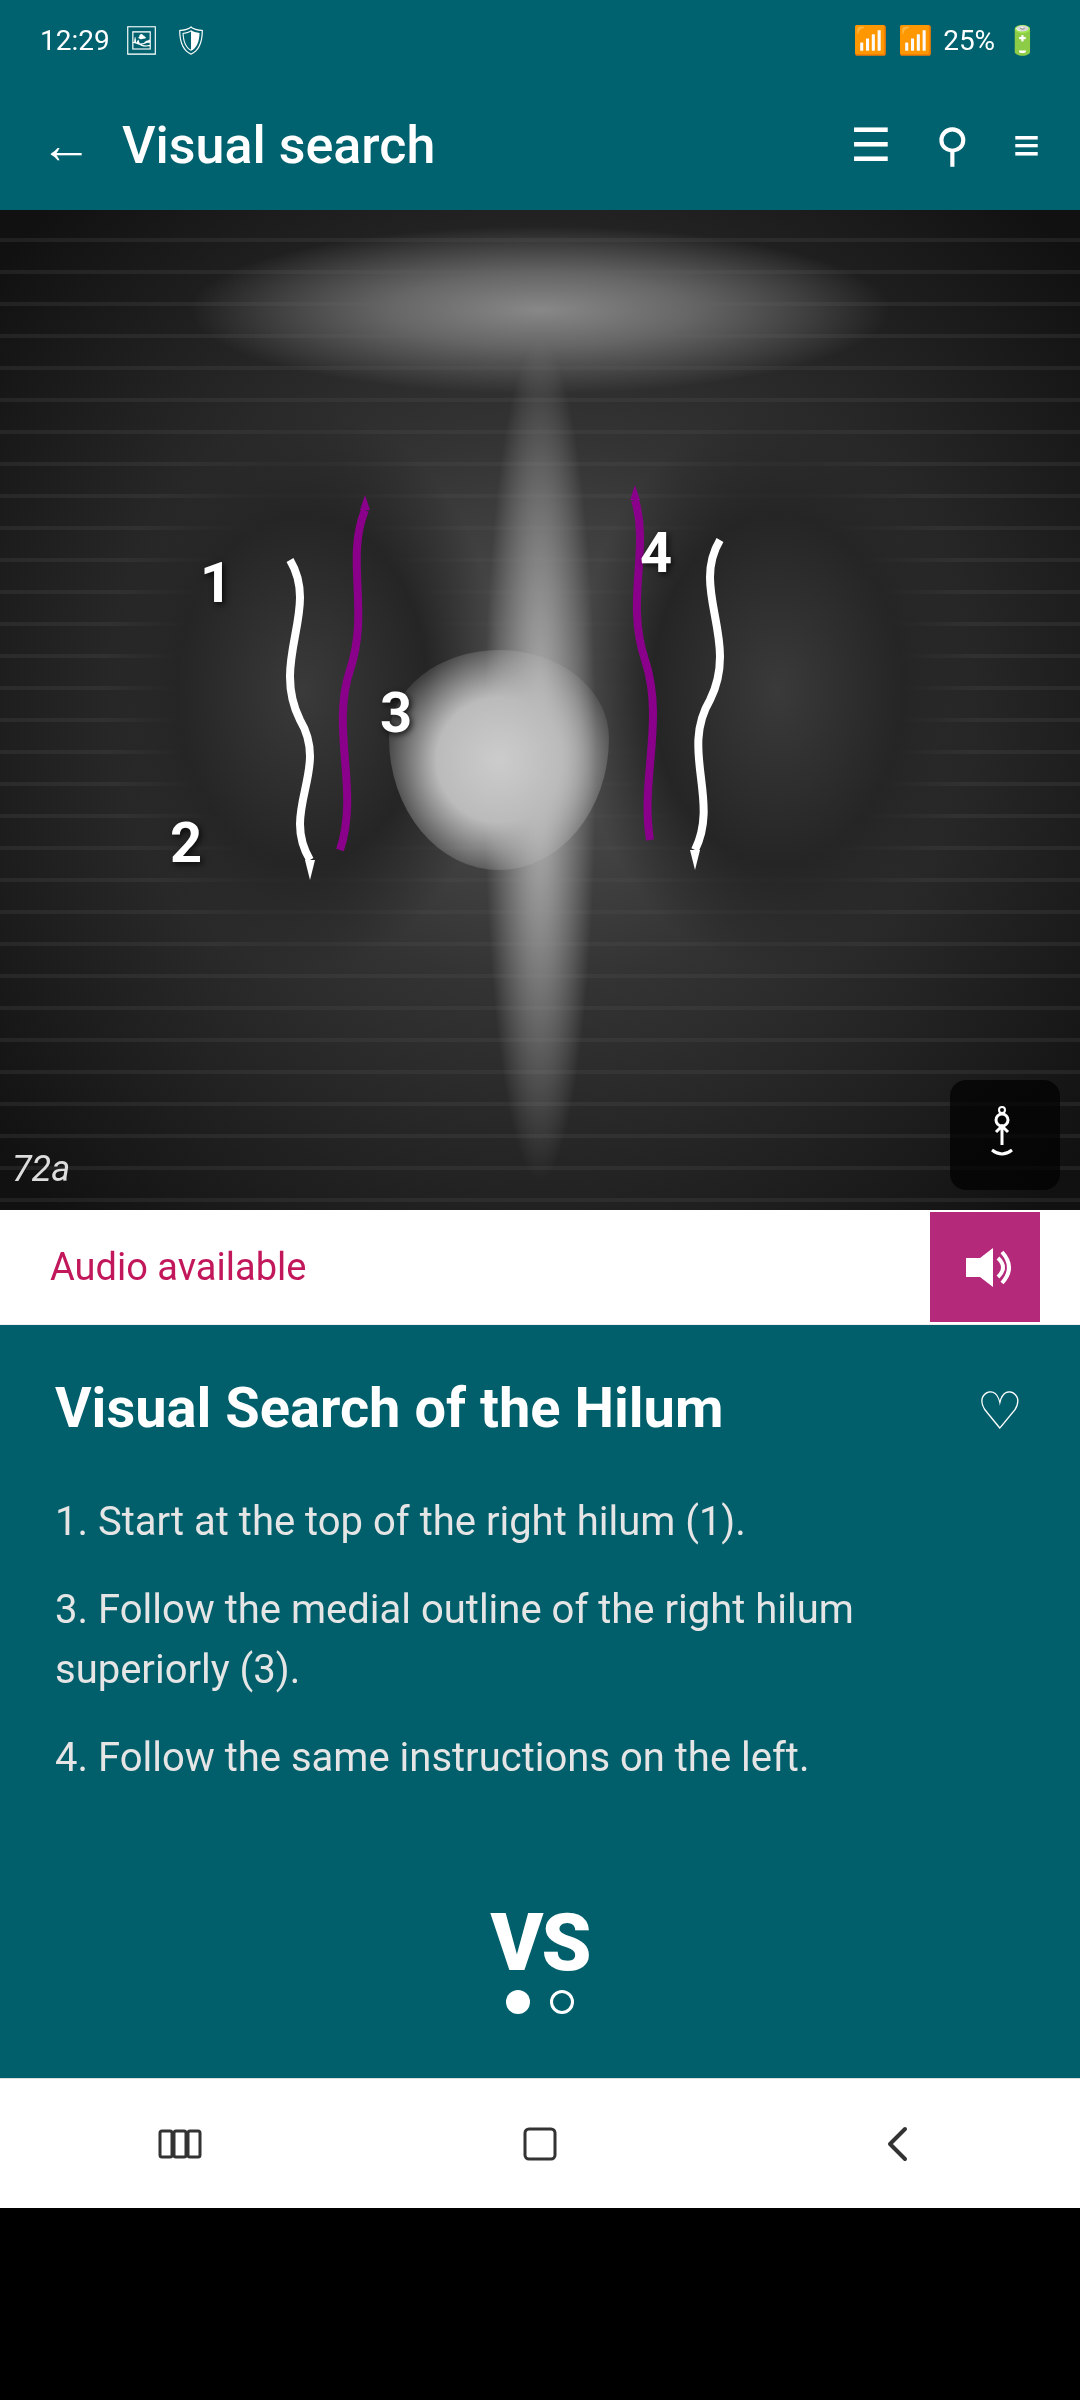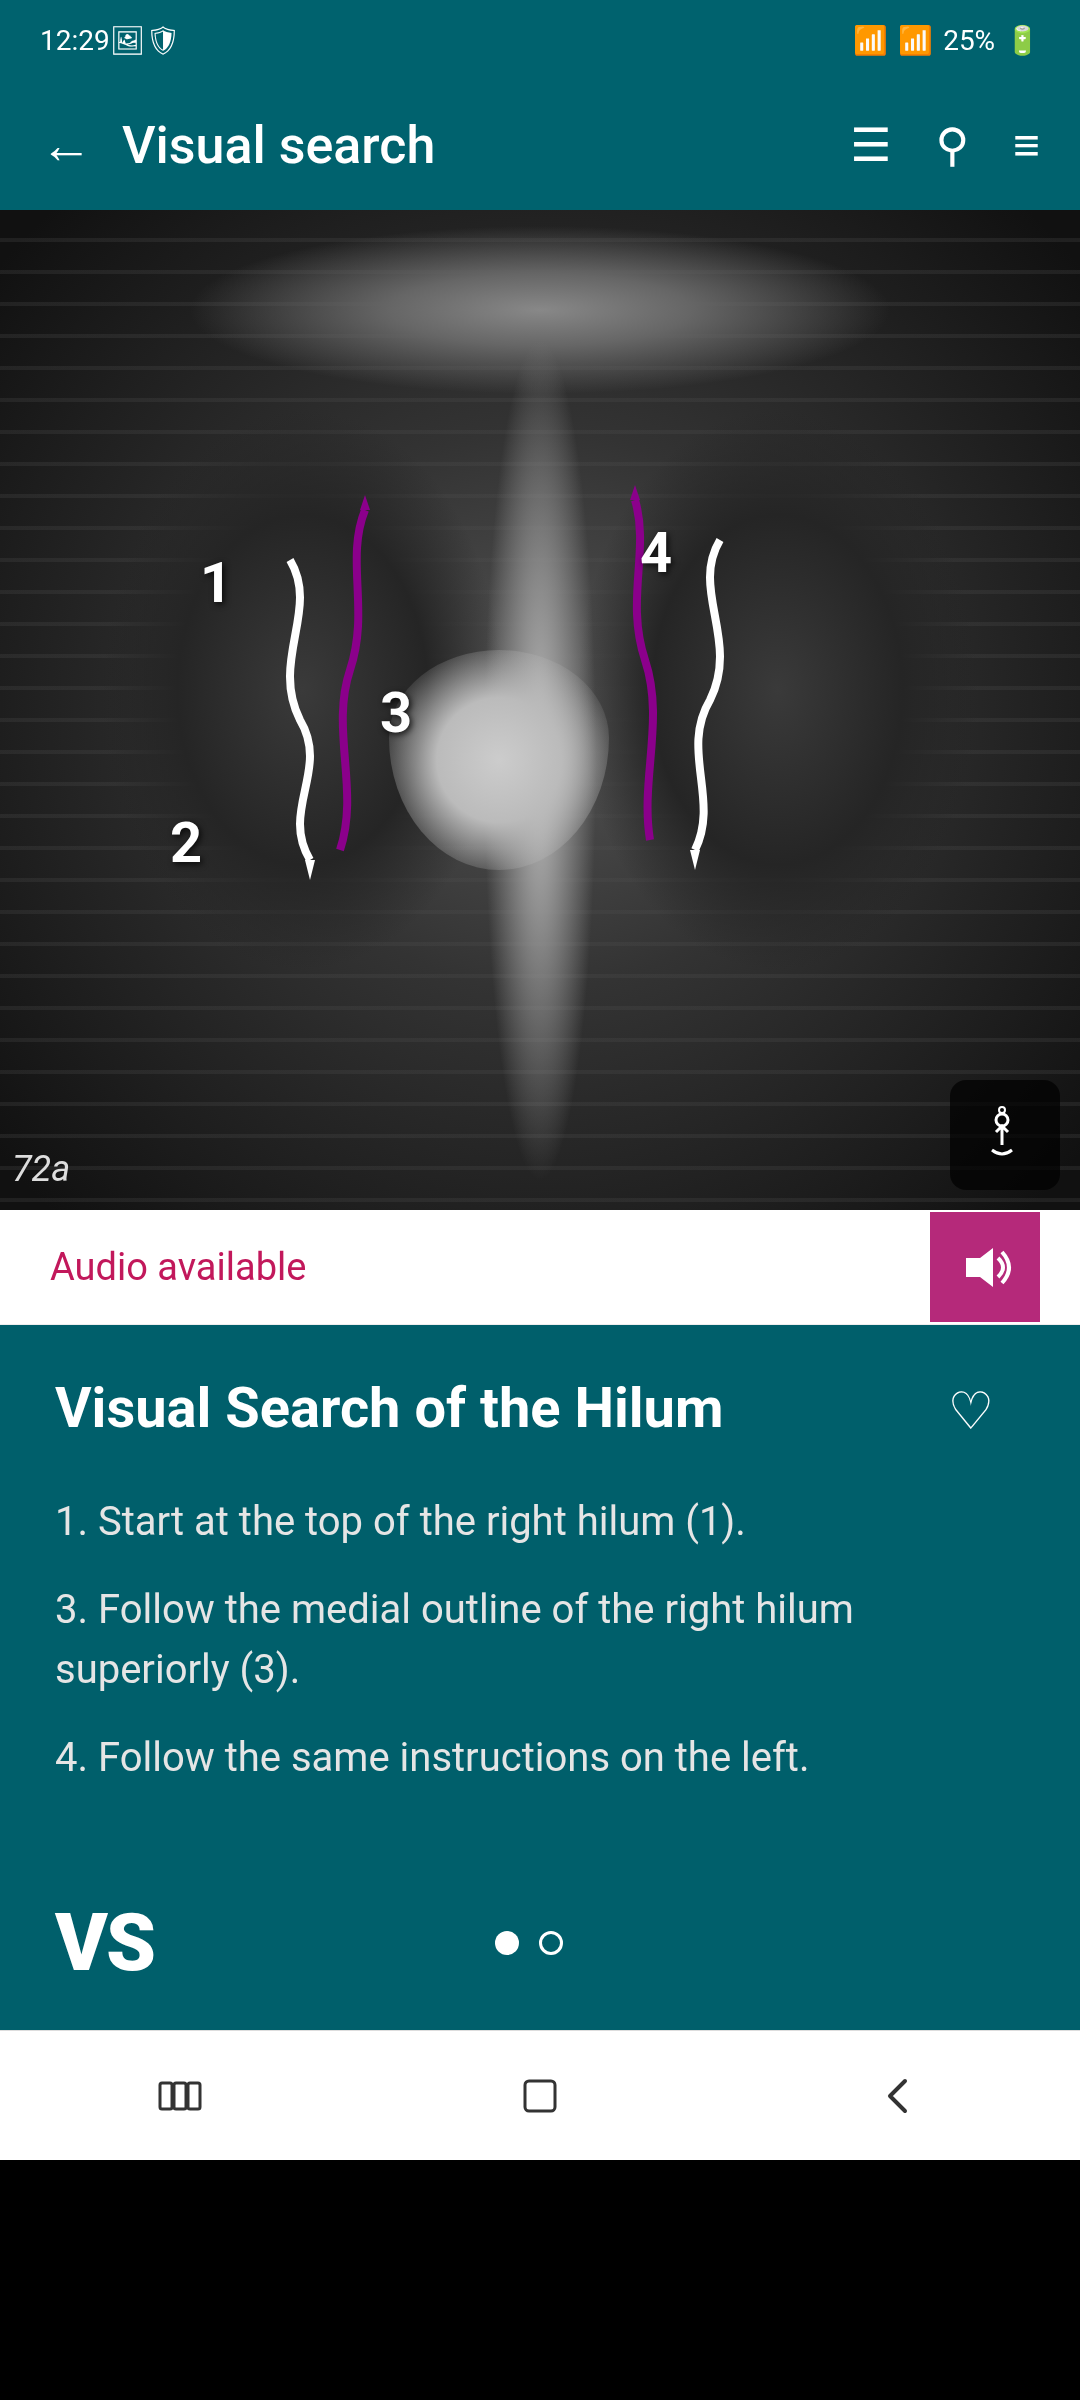--- a/index.html
+++ b/index.html
@@ -17,21 +17,21 @@
     .status-bar {
       background: #00626e;
       color: #fff;
       display: flex;
       justify-content: space-between;
       align-items: center;
       padding: 12px 40px;
       height: 80px;
       font-size: 28px;
     }
-    .status-left { display: flex; align-items: center; gap: 0; }
+    .status-left { display: flex; align-items: center; gap: 14px; }
     .status-right { display: flex; align-items: center; gap: 10px; }
 
     
     .app-bar {
       background: #00626e;
       color: #fff;
       display: flex;
       align-items: center;
       padding: 0 40px;
       height: 130px;
@@ -175,21 +175,21 @@
       height: 110px;
       display: flex;
       align-items: center;
       justify-content: center;
       cursor: pointer;
     }
 
     
     .content-section {
       background: #005f6b;
-      padding: 50px 86px 60px 55px;
+      padding: 50px 57px 60px 55px;
       color: #fff;
       flex: 1;
     }
 
     .content-header {
       display: flex;
       justify-content: space-between;
       align-items: flex-start;
       margin-bottom: 50px;
     }
@@ -218,24 +218,24 @@
     .content-list li {
       font-size: 40px;
       color: #e5e5e5;
       line-height: 1.5;
       margin-bottom: 28px;
     }
 
     
     .bottom-bar {
       background: #005f6b;
-      padding: 20px 55px 40px 55px;
-      display: flex;
-      align-items: center;
-      justify-content: space-between;
+      padding: 20px 55px 64px 55px;
+      display: flex;
+      align-items: center;
+      flex-direction: column;
     }
 
     .vs-logo {
       font-size: 80px;
       font-weight: 900;
       color: #fff;
       letter-spacing: -2px;
     }
 
     .pagination-dots {

